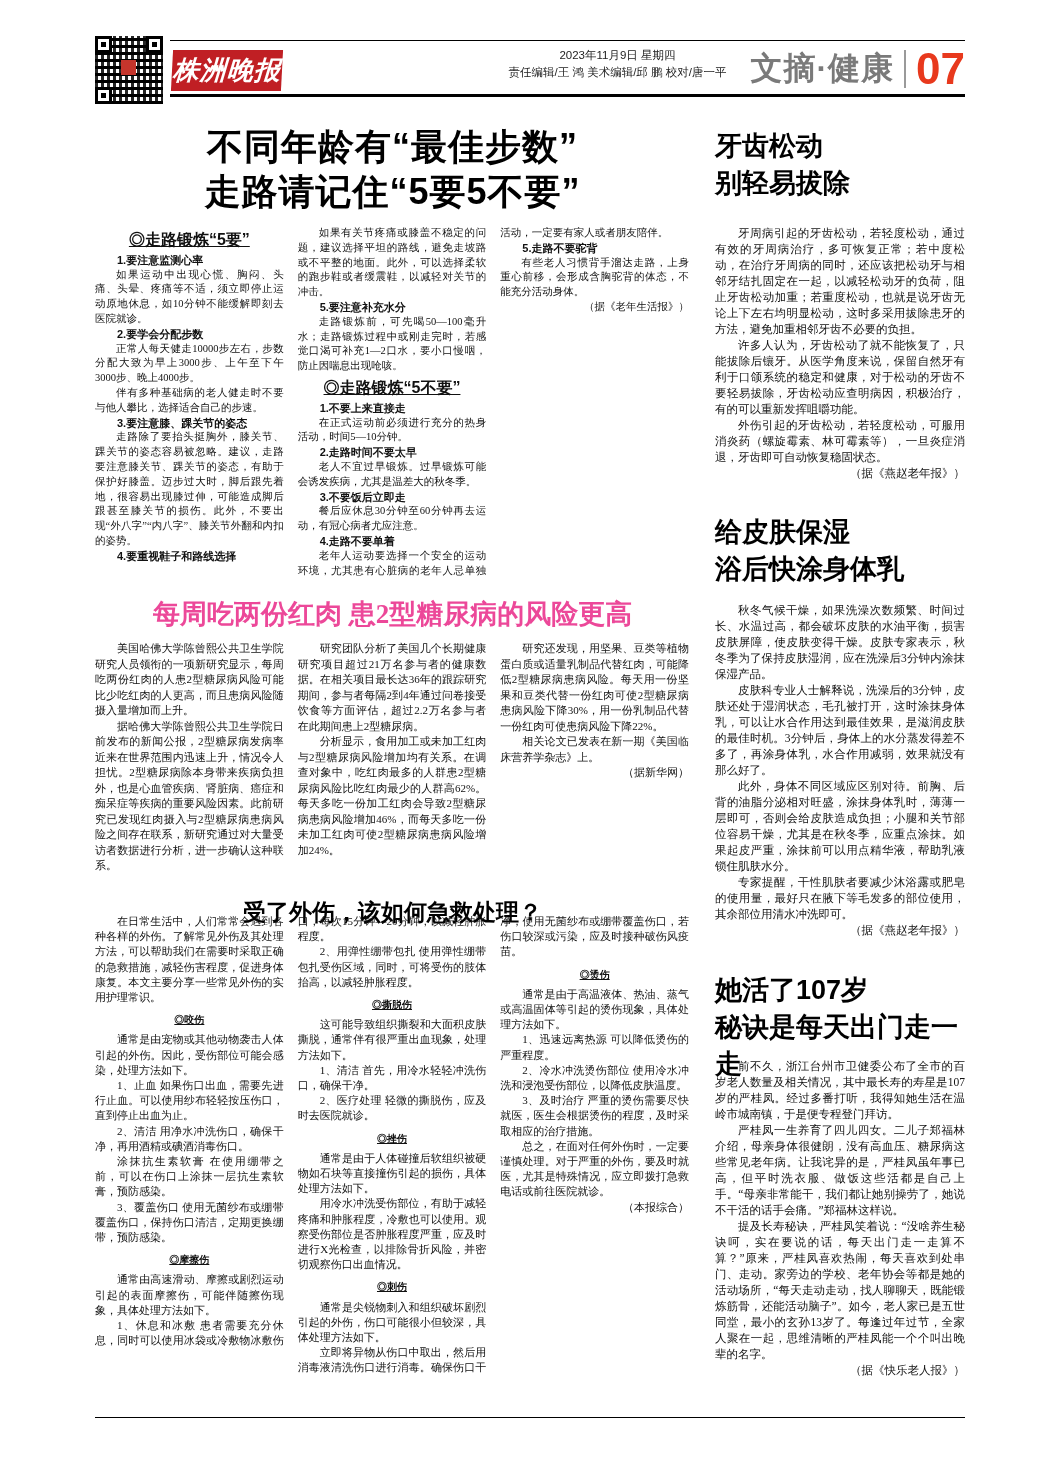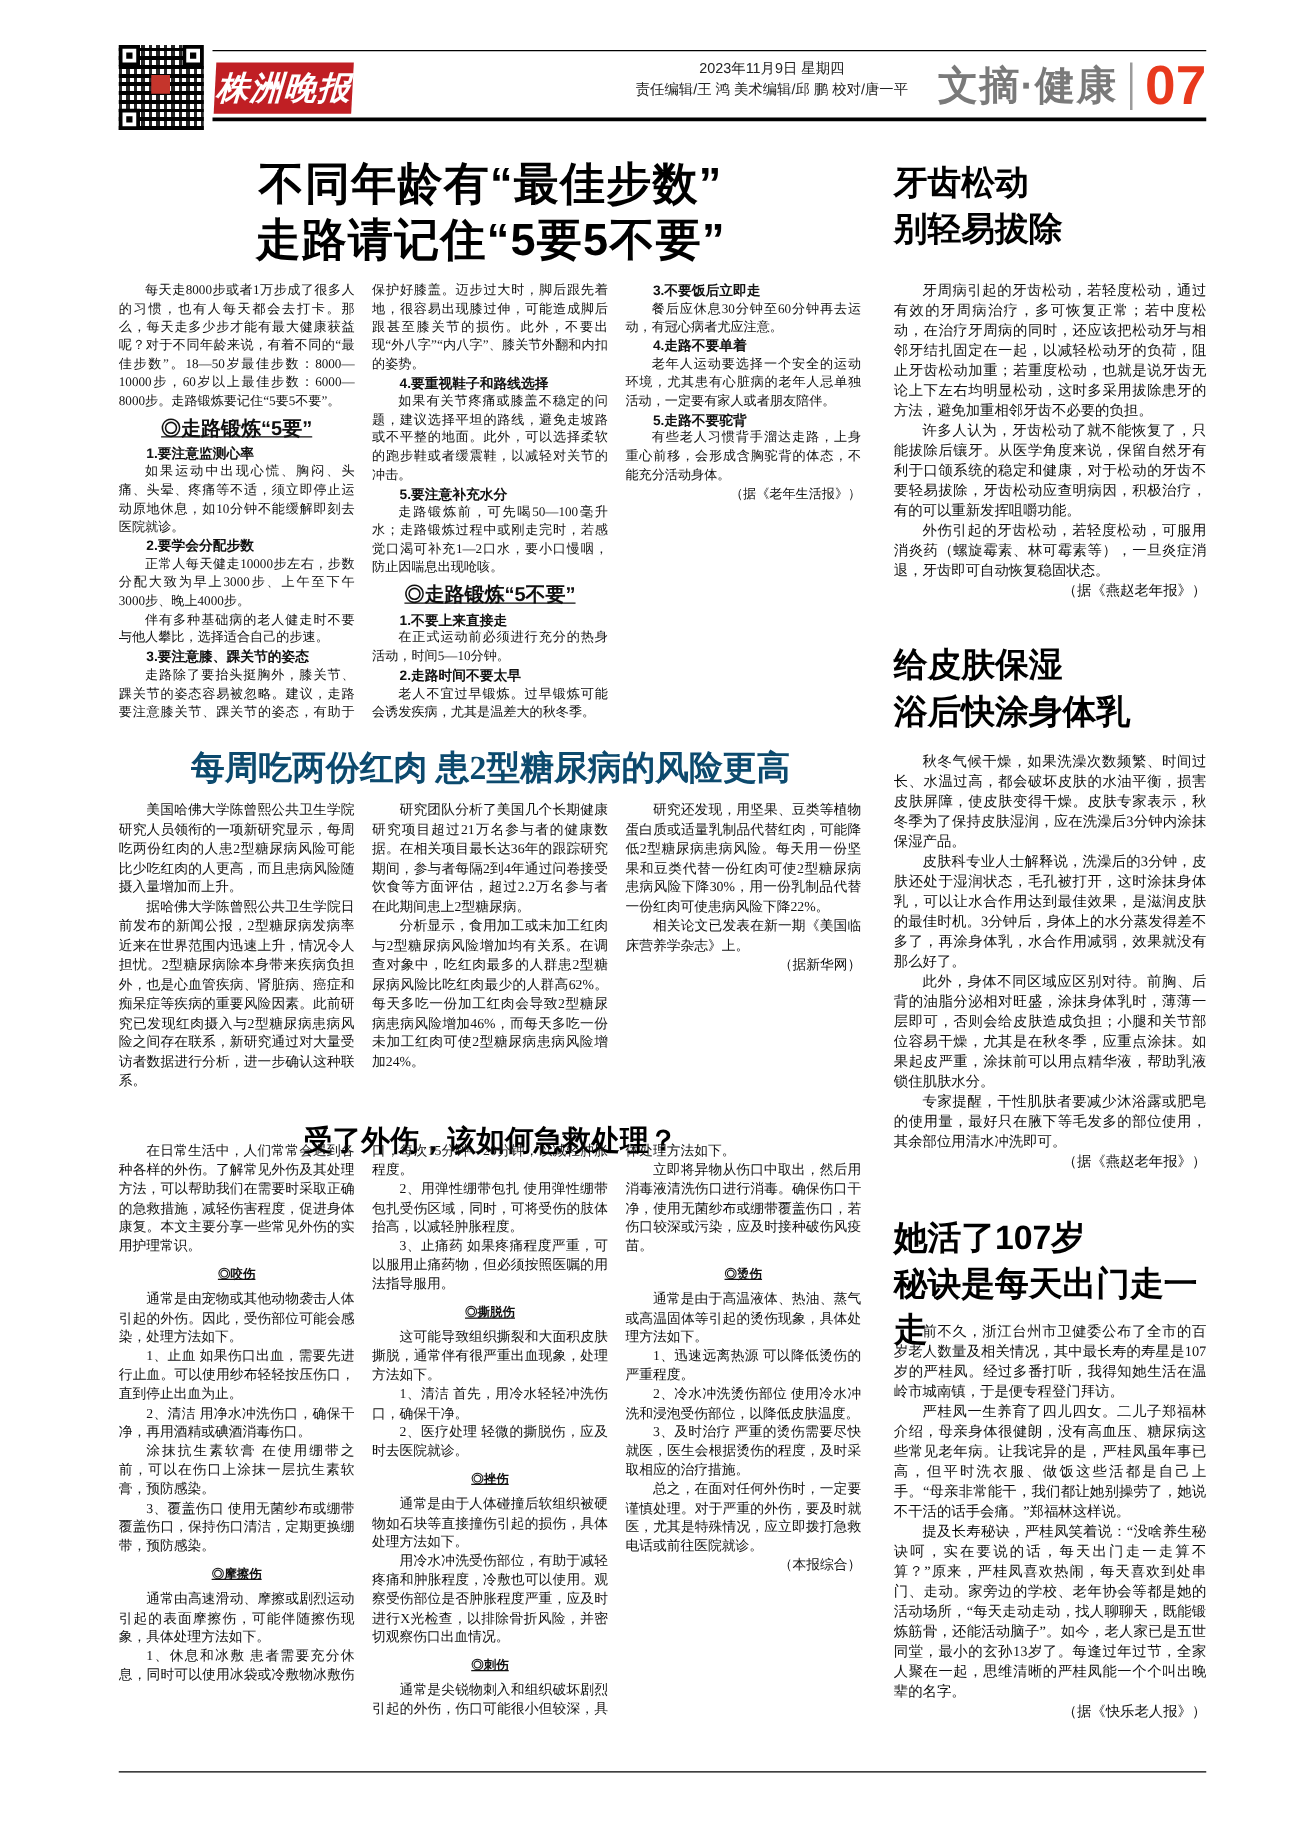--- a/index.html
+++ b/index.html
@@ -41,21 +41,21 @@
   .walking-headline{position:absolute;left:95px;top:124px;width:595px;text-align:center;
       font-family:"Liberation Sans",sans-serif;font-weight:900;font-size:36px;line-height:45px;
       color:#000;letter-spacing:1px;}
   .walking-body{position:absolute;left:95px;top:226px;width:594px;height:364px;
       column-count:3;column-gap:14px;column-fill:auto;text-align:justify;
       font-size:10.5px;line-height:14.8px;overflow:hidden;}
   .walking-body .num{font-size:11px;}
 
   
   .redmeat-headline{position:absolute;left:95px;top:596px;width:595px;text-align:center;
-      font-weight:700;font-size:27px;color:#0c4a6e;}
+      font-weight:700;font-size:27px;color:#ec4899;}
   .redmeat-body{position:absolute;left:95px;top:641px;width:594px;height:244px;
       column-count:3;column-gap:14px;column-fill:auto;text-align:justify;
       font-size:11px;line-height:15.5px;overflow:hidden;}
 
   
   .firstaid-headline{position:absolute;left:95px;top:897px;width:595px;text-align:center;
       font-weight:700;font-size:23px;font-family:"Liberation Sans",sans-serif;color:#000;}
   .firstaid-body{position:absolute;left:95px;top:914px;width:594px;height:464px;
       column-count:3;column-gap:14px;column-fill:auto;text-align:justify;
       font-size:11px;line-height:15.2px;overflow:hidden;}
@@ -100,21 +100,20 @@
     <span class="section-divider"></span>
     <span class="page-number">07</span>
   </div>
 
   <h1 class="walking-headline" style="margin:0;">
     <div>不同年龄有“最佳步数”</div>
     <div>走路请记住“5要5不要”</div>
   </h1>
 
   <section class="walking-body">
-    <p class="bp">每天走8000步或者1万步成了很多人的习惯，也有人每天都会去打卡。那么，每天走多少步才能有最大健康获益呢？对于不同年龄来说，有着不同的“最佳步数”。18—50岁最佳步数：8000—10000步，60岁以上最佳步数：6000—8000步。走路锻炼要记住“5要5不要”。</p>
     <h4 class="sub">◎走路锻炼“5要”</h4>
     <p class="num">1.要注意监测心率</p>
     <p class="bp">如果运动中出现心慌、胸闷、头痛、头晕、疼痛等不适，须立即停止运动原地休息，如10分钟不能缓解即刻去医院就诊。</p>
     <p class="num">2.要学会分配步数</p>
     <p class="bp">正常人每天健走10000步左右，步数分配大致为早上3000步、上午至下午3000步、晚上4000步。</p>
     <p class="bp">伴有多种基础病的老人健走时不要与他人攀比，选择适合自己的步速。</p>
     <p class="num">3.要注意膝、踝关节的姿态</p>
     <p class="bp">走路除了要抬头挺胸外，膝关节、踝关节的姿态容易被忽略。建议，走路要注意膝关节、踝关节的姿态，有助于保护好膝盖。迈步过大时，脚后跟先着地，很容易出现膝过伸，可能造成脚后跟甚至膝关节的损伤。此外，不要出现“外八字”“内八字”、膝关节外翻和内扣的姿势。</p>
     <p class="num">4.要重视鞋子和路线选择</p>
     <p class="bp">如果有关节疼痛或膝盖不稳定的问题，建议选择平坦的路线，避免走坡路或不平整的地面。此外，可以选择柔软的跑步鞋或者缓震鞋，以减轻对关节的冲击。</p>
@@ -174,21 +173,20 @@
     <h4 class="sub small">◎咬伤</h4>
     <p class="bp">通常是由宠物或其他动物袭击人体引起的外伤。因此，受伤部位可能会感染，处理方法如下。</p>
     <p class="bp">1、止血 如果伤口出血，需要先进行止血。可以使用纱布轻轻按压伤口，直到停止出血为止。</p>
     <p class="bp">2、清洁 用净水冲洗伤口，确保干净，再用酒精或碘酒消毒伤口。</p>
     <p class="bp">涂抹抗生素软膏 在使用绷带之前，可以在伤口上涂抹一层抗生素软膏，预防感染。</p>
     <p class="bp">3、覆盖伤口 使用无菌纱布或绷带覆盖伤口，保持伤口清洁，定期更换绷带，预防感染。</p>
     <h4 class="sub small">◎摩擦伤</h4>
     <p class="bp">通常由高速滑动、摩擦或剧烈运动引起的表面摩擦伤，可能伴随擦伤现象，具体处理方法如下。</p>
     <p class="bp">1、休息和冰敷 患者需要充分休息，同时可以使用冰袋或冷敷物冰敷伤口，每次15分钟—20分钟，以减轻肿胀程度。</p>
     <p class="bp">2、用弹性绷带包扎 使用弹性绷带包扎受伤区域，同时，可将受伤的肢体抬高，以减轻肿胀程度。</p>
-    <p class="bp">3、止痛药 如果疼痛程度严重，可以服用止痛药物，但必须按照医嘱的用法指导服用。</p>
     <h4 class="sub small">◎撕脱伤</h4>
     <p class="bp">这可能导致组织撕裂和大面积皮肤撕脱，通常伴有很严重出血现象，处理方法如下。</p>
     <p class="bp">1、清洁 首先，用冷水轻轻冲洗伤口，确保干净。</p>
     <p class="bp">2、医疗处理 轻微的撕脱伤，应及时去医院就诊。</p>
     <h4 class="sub small">◎挫伤</h4>
     <p class="bp">通常是由于人体碰撞后软组织被硬物如石块等直接撞伤引起的损伤，具体处理方法如下。</p>
     <p class="bp">用冷水冲洗受伤部位，有助于减轻疼痛和肿胀程度，冷敷也可以使用。观察受伤部位是否肿胀程度严重，应及时进行X光检查，以排除骨折风险，并密切观察伤口出血情况。</p>
     <h4 class="sub small">◎刺伤</h4>
     <p class="bp">通常是尖锐物刺入和组织破坏剧烈引起的外伤，伤口可能很小但较深，具体处理方法如下。</p>
     <p class="bp">立即将异物从伤口中取出，然后用消毒液清洗伤口进行消毒。确保伤口干净，使用无菌纱布或绷带覆盖伤口，若伤口较深或污染，应及时接种破伤风疫苗。</p>

